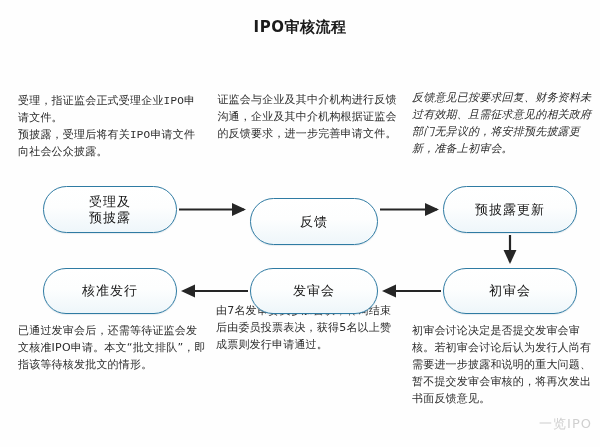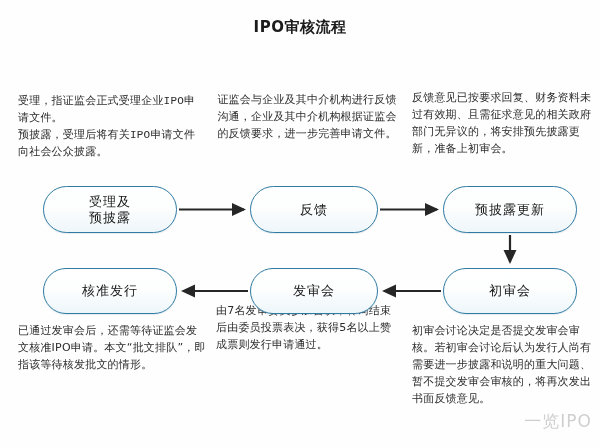--- a/index.html
+++ b/index.html
@@ -42,21 +42,21 @@
     font-size: 11px;
     line-height: 17px;
     color: #2b2b2b;
     letter-spacing: 0.2px;
     text-align: left;
     white-space: pre-wrap;
     word-break: break-all;
   }
   #note-accept   { left: 18px;  top: 93px;  width: 186px; font-family: Liberation Mono, monospace; }
   #note-feedback { left: 216px; top: 91px;  width: 182px; text-align: center; }
-  #note-predisc  { left: 412px; top: 89px;  width: 180px; }
+  #note-predisc  { left: 412px; top: 89px;  width: 180px; font-style: italic; }
   #note-approve  { left: 18px;  top: 322px; width: 190px; }
   #note-meeting  { left: 216px; top: 302px; width: 184px; }
   #note-first    { left: 412px; top: 322px; width: 182px; }
 
   
   #flow {
     position: absolute;
     left: 0;
     top: 0;
     width: 600px;
@@ -76,32 +76,32 @@
     text-align: center;
     font-size: 13px;
     line-height: 16px;
     color: #161616;
     letter-spacing: 1px;
     box-shadow: 0 1px 1px rgba(120,150,170,0.18);
   }
   .node .node-label { display: block; }
 
   #node-accept   { left: 43px;  top: 186px; width: 134px; height: 47px; }
-  #node-feedback { left: 250px; top: 186px; width: 128px; height: 47px; }
+  #node-feedback { left: 250px; top: 198px; width: 128px; height: 47px; }
   #node-predisc  { left: 443px; top: 186px; width: 134px; height: 47px; }
   #node-first    { left: 443px; top: 268px; width: 134px; height: 46px; }
   #node-meeting  { left: 250px; top: 268px; width: 128px; height: 46px; }
   #node-approve  { left: 43px;  top: 268px; width: 134px; height: 46px; }
 
   
   #watermark {
     position: absolute;
     right: 8px;
     bottom: 14px;
-    font-size: 17px;
+    font-size: 13px;
     color: rgba(150,150,150,0.45);
     letter-spacing: 1px;
     pointer-events: none;
     font-family: "DejaVu Sans", "Liberation Sans", sans-serif;
   }
 </style>
 </head>
 <body>
 
 <div id="canvas">

